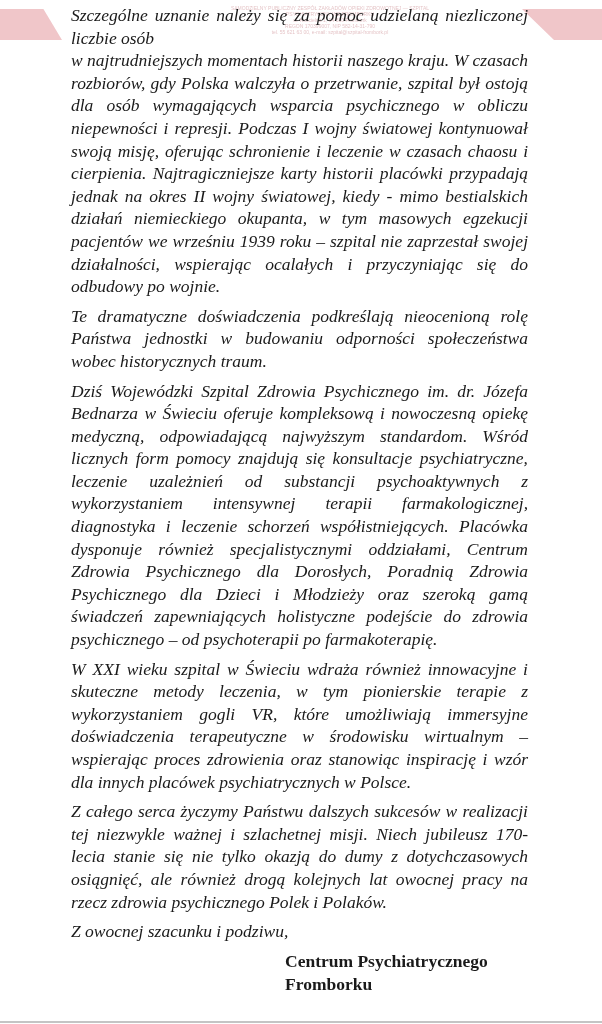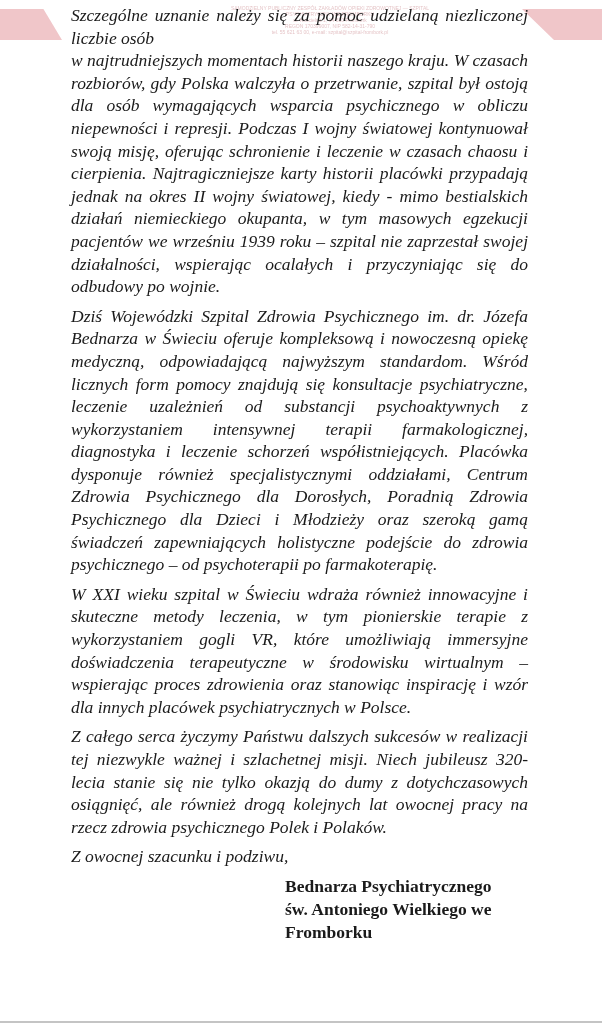--- a/index.html
+++ b/index.html
@@ -44,24 +44,24 @@
 <div class="letterhead">
   <div>SAMODZIELNY PUBLICZNY ZESPÓŁ ZAKŁADÓW OPIEKI ZDROWOTNEJ — SZPITAL PSYCHIATRYCZNY WE FROMBORKU</div>
   <div>ul. Kościelna 1, 14-530 Frombork</div>
   <div>REGON 170399007, NIP 582-14-31-790</div>
   <div>tel. 55 621 63 00, e-mail: szpital@szpital-frombork.pl</div>
 </div>
 
 <div class="page">
   <p class="nomargin lastfull">Szczególne uznanie należy się za pomoc udzielaną niezliczonej liczbie osób</p>
   <p>w najtrudniejszych momentach historii naszego kraju. W czasach rozbiorów, gdy Polska walczyła o przetrwanie, szpital był ostoją dla osób wymagających wsparcia psychicznego w obliczu niepewności i represji. Podczas I wojny światowej kontynuował swoją misję, oferując schronienie i leczenie w czasach chaosu i cierpienia. Najtragiczniejsze karty historii placówki przypadają jednak na okres II wojny światowej, kiedy - mimo bestialskich działań niemieckiego okupanta, w tym masowych egzekucji pacjentów we wrześniu 1939 roku – szpital nie zaprzestał swojej działalności, wspierając ocalałych i przyczyniając się do odbudowy po wojnie.</p>
+  <p>Te dramatyczne doświadczenia podkreślają nieocenioną rolę Państwa jednostki w budowaniu odporności społeczeństwa wobec historycznych traum.</p>
   <p>Dziś Wojewódzki Szpital Zdrowia Psychicznego im. dr. Józefa Bednarza w Świeciu oferuje kompleksową i nowoczesną opiekę medyczną, odpowiadającą najwyższym standardom. Wśród licznych form pomocy znajdują się konsultacje psychiatryczne, leczenie uzależnień od substancji psychoaktywnych z wykorzystaniem intensywnej terapii farmakologicznej, diagnostyka i leczenie schorzeń współistniejących. Placówka dysponuje również specjalistycznymi oddziałami, Centrum Zdrowia Psychicznego dla Dorosłych, Poradnią Zdrowia Psychicznego dla Dzieci i Młodzieży oraz szeroką gamą świadczeń zapewniających holistyczne podejście do zdrowia psychicznego – od psychoterapii po farmakoterapię.</p>
   <p>W XXI wieku szpital w Świeciu wdraża również innowacyjne i skuteczne metody leczenia, w tym pionierskie terapie z wykorzystaniem gogli VR, które umożliwiają immersyjne doświadczenia terapeutyczne w środowisku wirtualnym – wspierając proces zdrowienia oraz stanowiąc inspirację i wzór dla innych placówek psychiatrycznych w Polsce.</p>
-  <p>Z całego serca życzymy Państwu dalszych sukcesów w realizacji tej niezwykle ważnej i szlachetnej misji. Niech jubileusz 320-lecia stanie się nie tylko okazją do dumy z dotychczasowych osiągnięć, ale również drogą kolejnych lat owocnej pracy na rzecz zdrowia psychicznego Polek i Polaków.</p>
+  <p>Z całego serca życzymy Państwu dalszych sukcesów w realizacji tej niezwykle ważnej i szlachetnej misji. Niech jubileusz 170-lecia stanie się nie tylko okazją do dumy z dotychczasowych osiągnięć, ale również drogą kolejnych lat owocnej pracy na rzecz zdrowia psychicznego Polek i Polaków.</p>
   <p class="closing">Z owocnej szacunku i podziwu,</p>
   <div class="signature">
-    <div>Bednarza Psychiatrycznego</div>
-    <div>św. Antoniego Wielkiego we</div>
+    <div>Centrum Psychiatrycznego</div>
     <div>Fromborku</div>
   </div>
 </div>
 
 <div class="bottom-rule"></div>
 
 </body></html>

